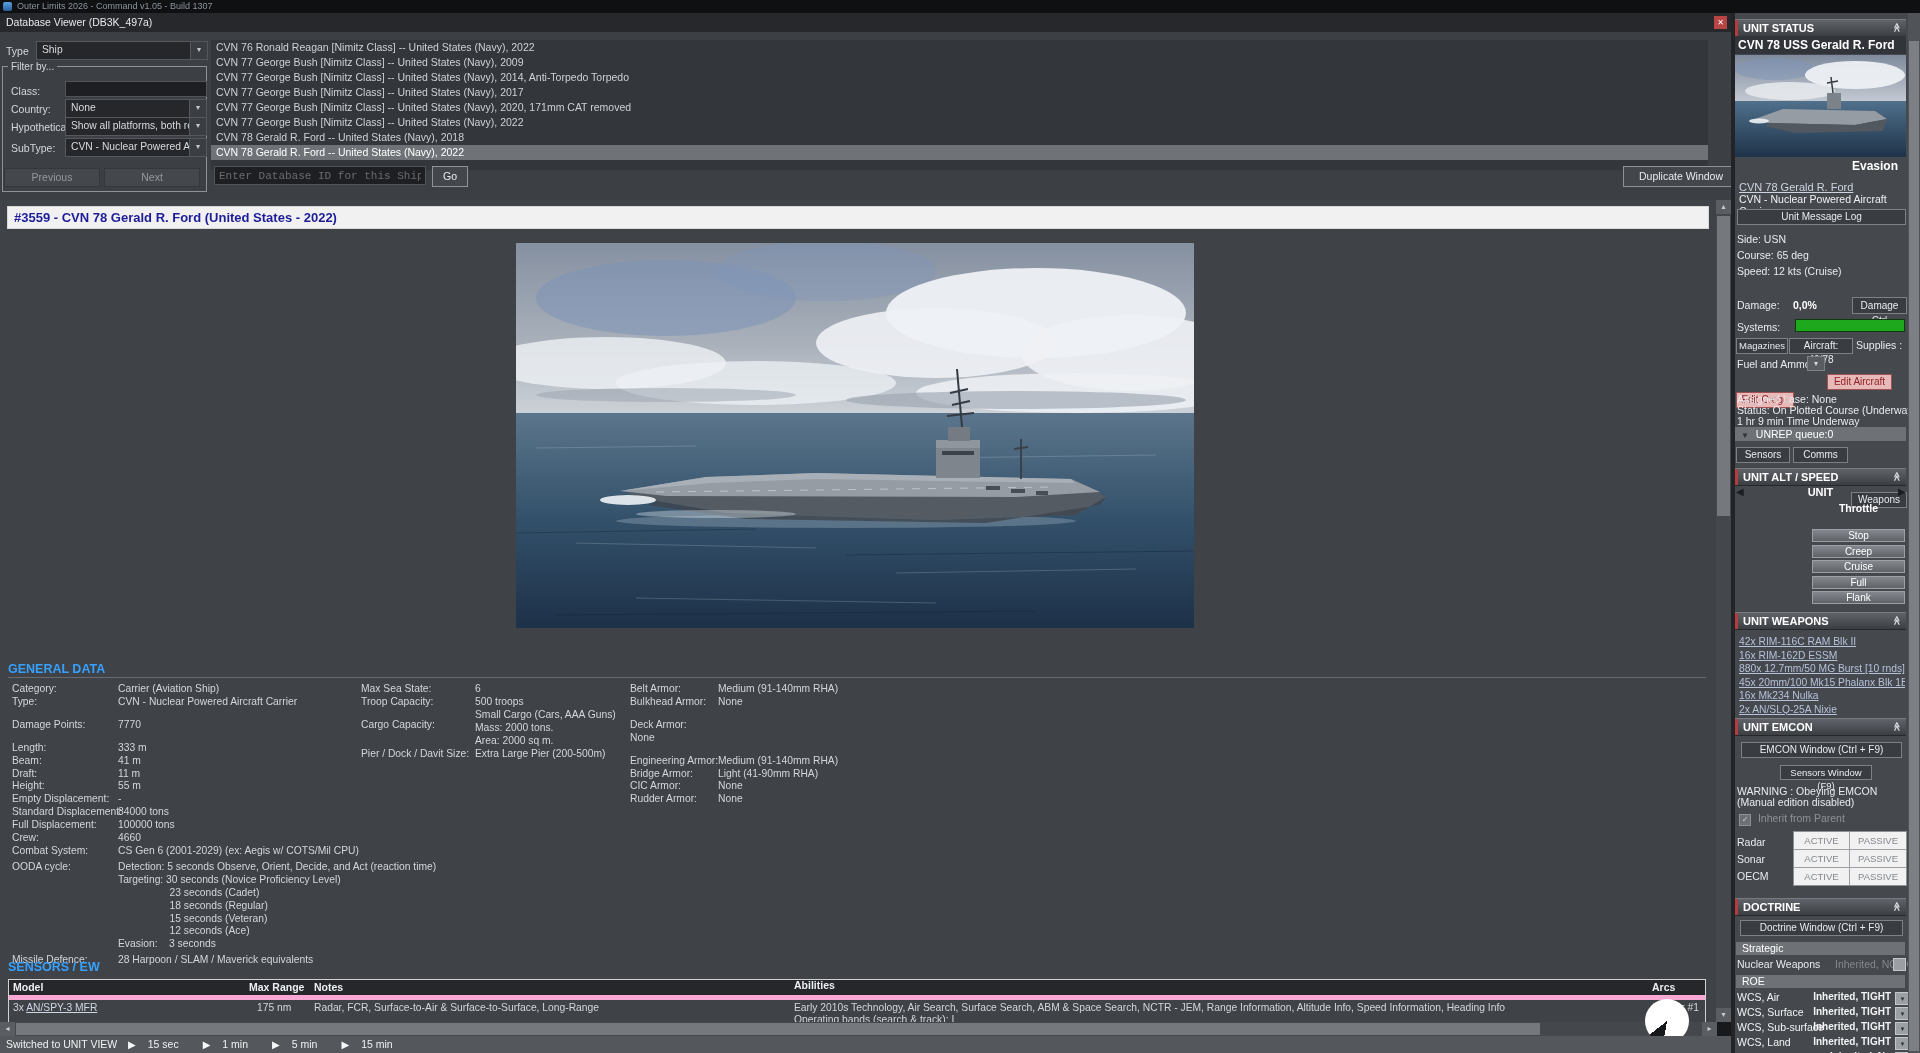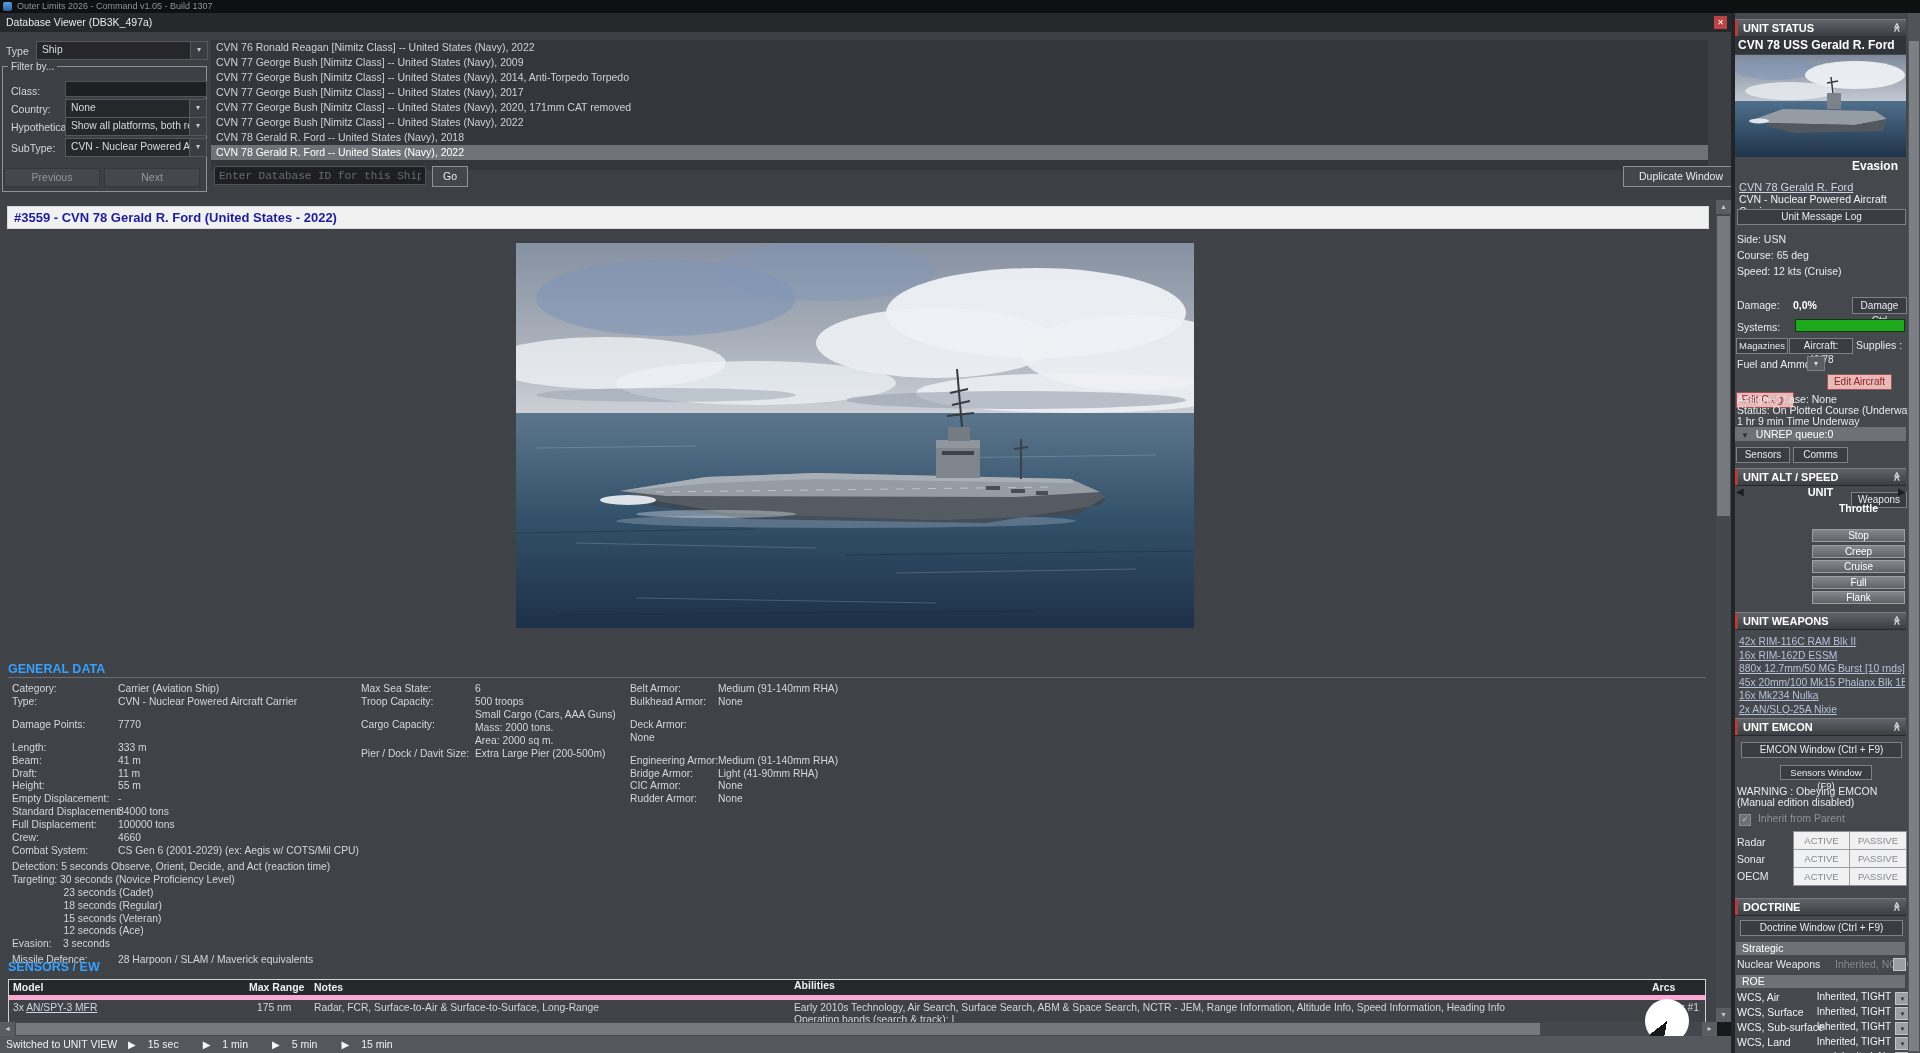--- a/index.html
+++ b/index.html
@@ -77,21 +77,21 @@
   .gray-bar{background:#6e7277;color:#fff;}
   .w-link{display:block;color:#b6c1da;text-decoration:underline;font-size:10.3px;line-height:13.5px;cursor:pointer;}
   .chk{display:inline-block;width:10px;height:10px;background:#6d7075;border:1px solid #8d9196;color:#caced2;font-size:8px;line-height:10px;text-align:center;}
   .em-grid{left:58px;top:818px;width:112px;background:#f1f1f1;border:1px solid #8d9196;}
   .em-row{display:flex;height:17px;border-bottom:1px solid #9da1a6;}
   .em-row:last-child{border-bottom:none;}
   .em-cell{width:56px;box-sizing:border-box;text-align:center;color:#84888d;font-size:9.5px;line-height:17px;cursor:pointer;}
   .em-cell:first-child{border-right:1px solid #9da1a6;}
   .wcs-row{position:relative;height:15px;}
   .wcs-label{position:absolute;left:2px;color:#f2f4f6;}
-  .wcs-value{position:absolute;left:70px;width:86px;text-align:right;color:#f2f4f6;font-weight:normal;font-size:10px;}
+  .wcs-value{position:absolute;left:70px;width:86px;text-align:right;color:#f2f4f6;font-weight:bold;font-size:10px;}
   .wcs-dd{position:absolute;left:160px;top:1px;width:13px;height:11px;background:#9ba0a5;border:1px solid #c3c7cb;color:#2c2f33;font-size:7px;line-height:11px;text-align:center;cursor:pointer;}
   .throttle-btn{left:77px;width:93px;height:13px;background:linear-gradient(#84888e,#5f6368);border:1px solid #9ca0a5;color:#fff;font-size:10px;line-height:12px;text-align:center;box-sizing:border-box;cursor:pointer;}
   .info{left:2px;color:#e8ebee;}
 </style>
 </head>
 <body>
 
 <div id="screen">
 
   <div class="ab os-bar">
@@ -284,20 +284,21 @@
           <span class="gd-label">Crew:</span>
           <span class="gd-value">4660</span>
         </div>
 
         <div class="gd-row">
           <span class="gd-label">Combat System:</span>
           <span class="gd-value">CS Gen 6 (2001-2029) (ex: Aegis w/ COTS/Mil CPU)</span>
         </div>
 
         <div class="gd-row" style="margin-top: 3px;">
+          <span class="gd-label">OODA cycle:</span>
           <span class="gd-value">Detection: 5 seconds Observe, Orient, Decide, and Act (reaction time)
 Targeting: 30 seconds (Novice Proficiency Level)
                   23 seconds (Cadet)
                   18 seconds (Regular)
                   15 seconds (Veteran)
                   12 seconds (Ace)
 Evasion:    3 seconds</span>
         </div>
 
         <div class="gd-row" style="margin-top: 3px;">

